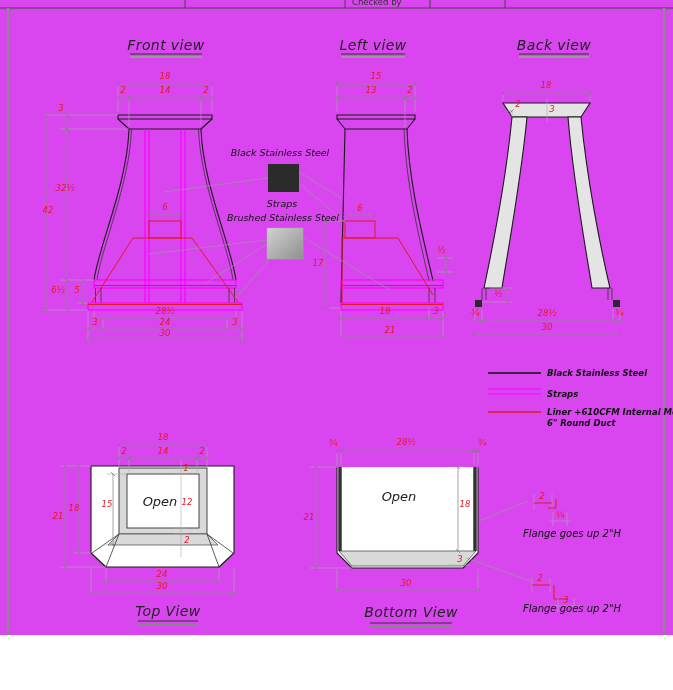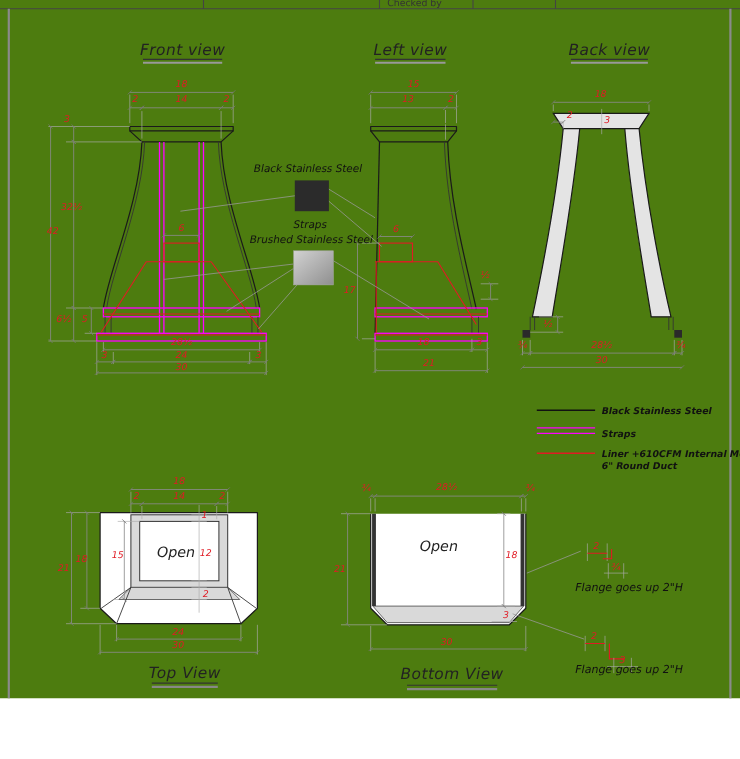--- a/index.html
+++ b/index.html
@@ -1,16 +1,16 @@
 <!DOCTYPE html>
 <html><head>
 <meta charset="utf-8">
 <style>
   html,body{margin:0;padding:0;background:#fff;}
-  #page{position:relative;width:673px;height:635px;background:#4d7c0f;overflow:hidden;
+  #page{position:relative;width:673px;height:635px;background:#d946ef;overflow:hidden;
         font-family:"DejaVu Sans",sans-serif;}
   svg{position:absolute;left:0;top:0;}
   
   .ol{stroke:#1a1a1a;stroke-width:1.1;fill:none;stroke-linejoin:round;}
   .olw{stroke:#1a1a1a;stroke-width:1.1;fill:#fff;stroke-linejoin:round;}
   .ol2{stroke:#333;stroke-width:.8;fill:none;}
   .mg{stroke:#ff00ff;stroke-width:1.2;fill:none;}
   .rd{stroke:#e01b24;stroke-width:1;fill:none;}
   .dm{stroke:#8a8a8a;stroke-width:.75;fill:none;marker-start:url(#tk);marker-end:url(#tk);}
   .ex{stroke:#ababab;stroke-width:.6;fill:none;}

